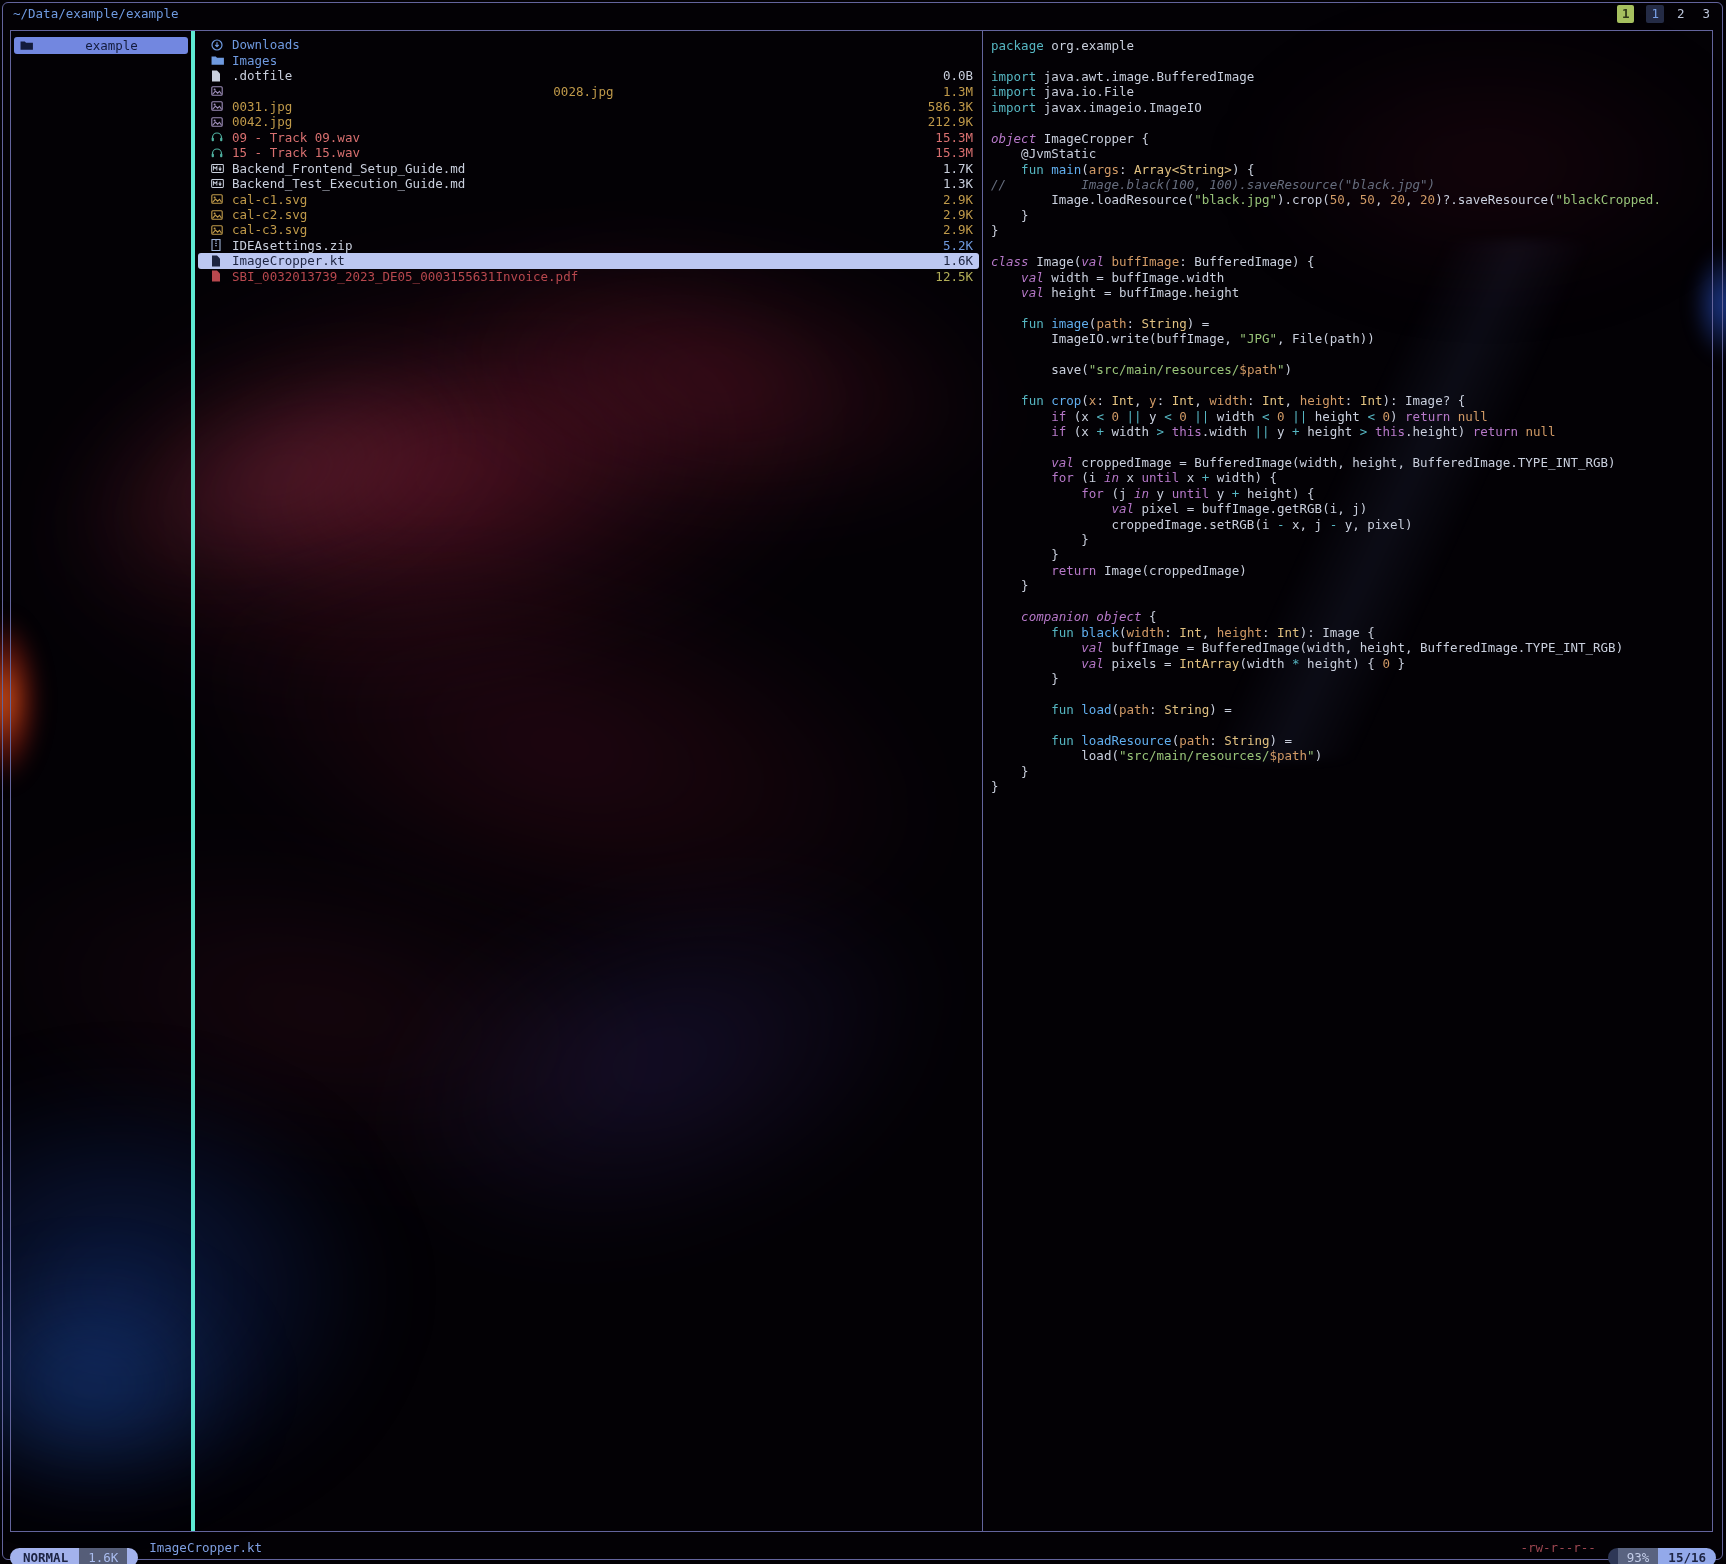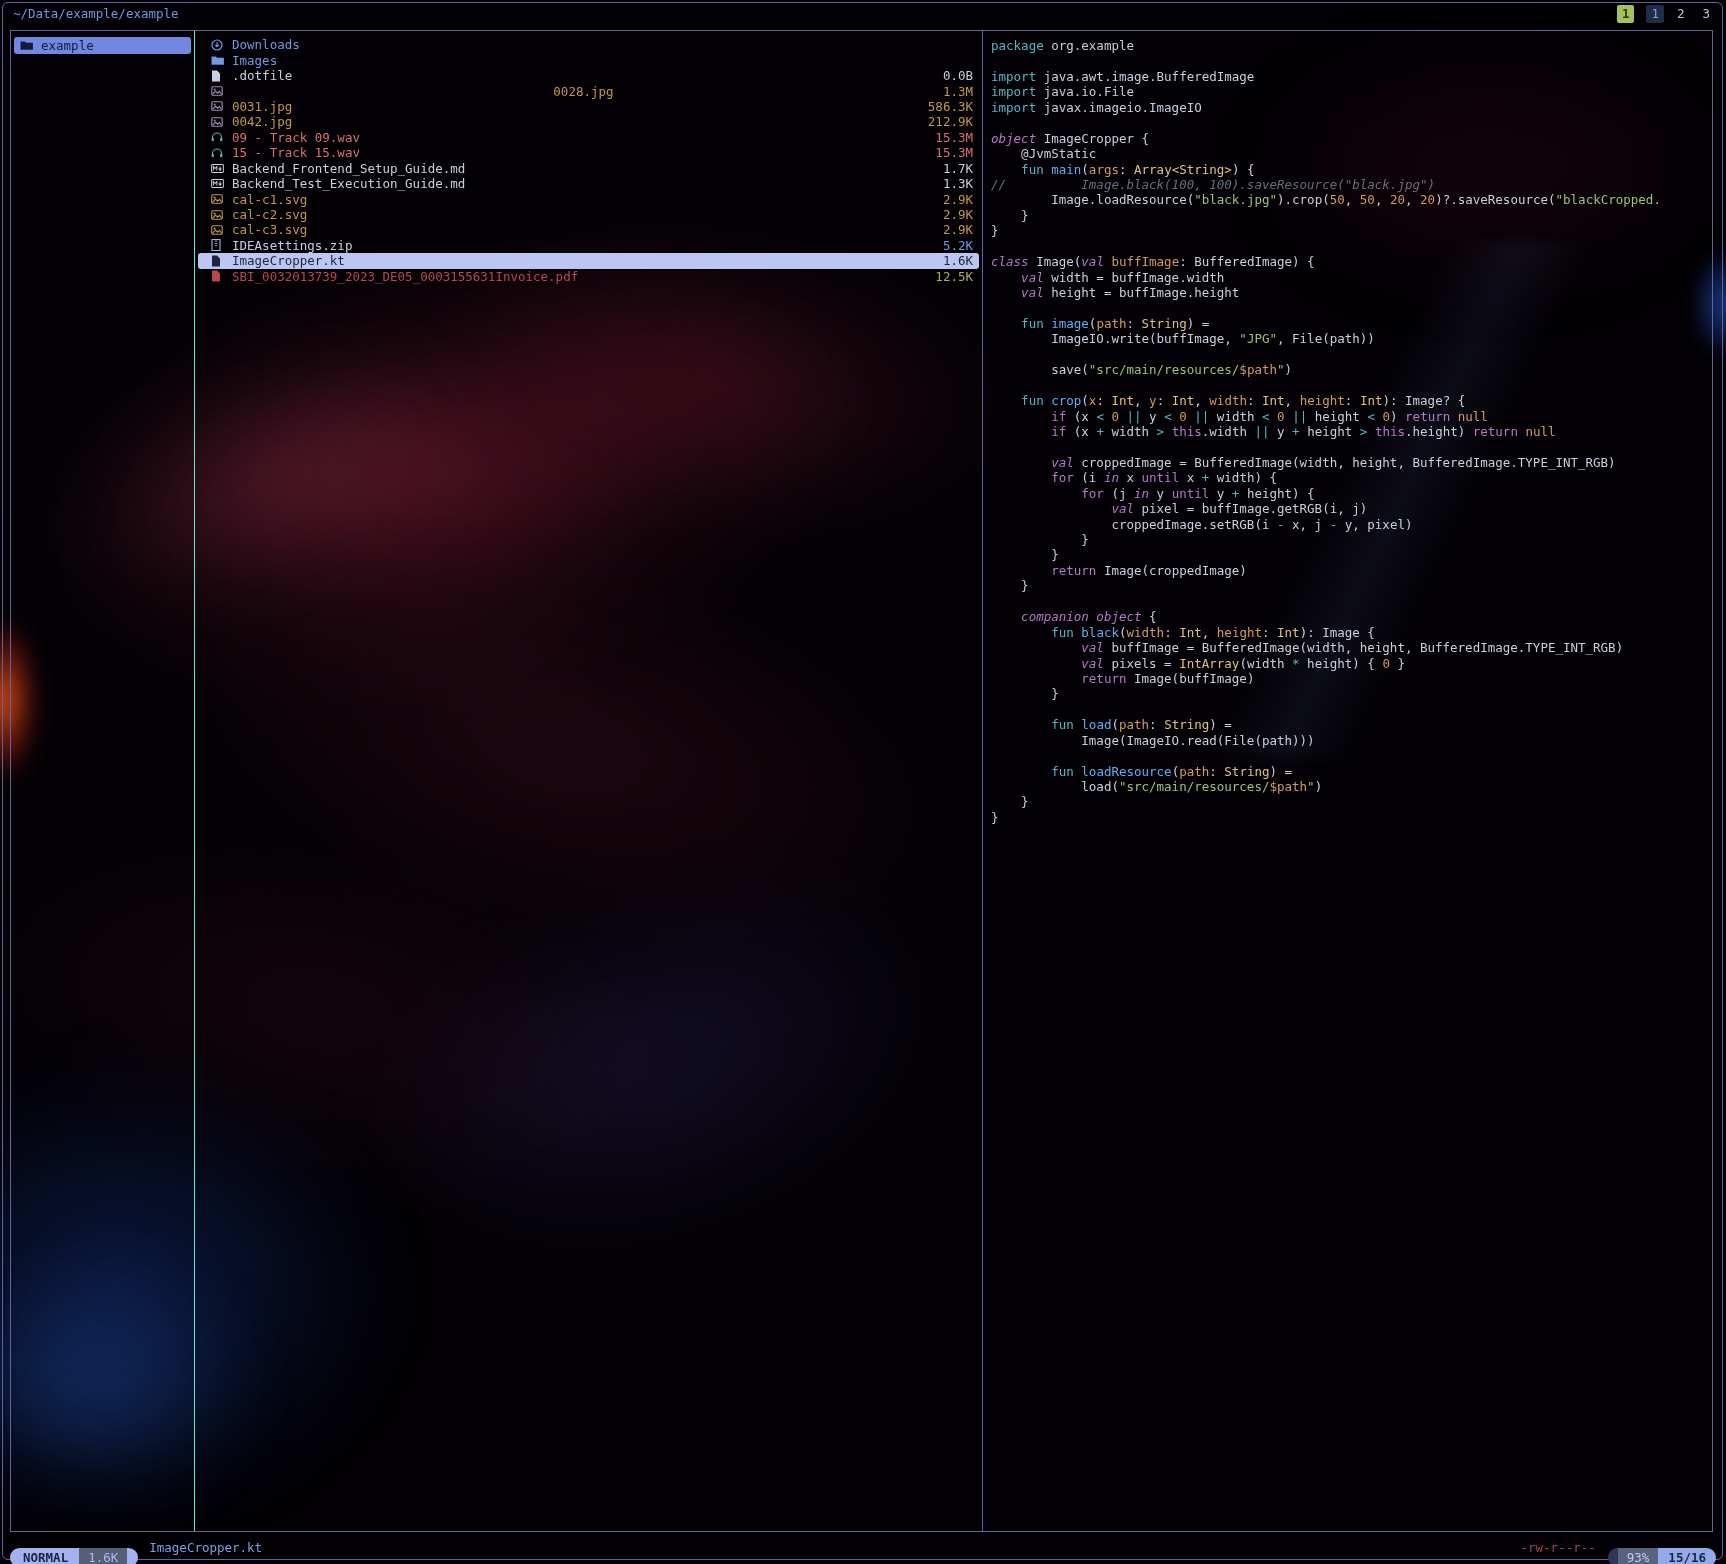--- a/index.html
+++ b/index.html
@@ -27,21 +27,21 @@
   
   .frame{position:absolute;left:2px;top:2px;right:3px;bottom:4px;border:1px solid #63649c;border-radius:6px;z-index:1;}
   .path-bar{position:absolute;top:6px;left:13px;color:#6f9ae0;font-size:12.5px;z-index:2;white-space:pre;}
   .tab-bar{position:absolute;top:5px;right:11px;display:flex;gap:8px;height:18px;align-items:center;font-size:12.5px;z-index:2;}
   .task-badge{background:#a6c05f;color:#2e3518;padding:0 5px;height:18px;line-height:18px;border-radius:2px;font-weight:bold;margin-right:4px;}
   .tab{color:#bcc5da;padding:0 5px;height:18px;line-height:18px;border-radius:2px;cursor:default;}
   .tab.active{background:#242b45;color:#79a0e8;}
 
   .panes{position:absolute;left:10px;right:13px;top:30px;bottom:32px;border:1px solid #63649c;display:flex;z-index:2;box-sizing:border-box;}
   .pane{box-sizing:border-box;overflow:hidden;}
-  .parent-pane{flex:0 0 184px;border-right:1px solid #5eead4;padding-top:6px;}
+  .parent-pane{flex:0 0 184px;border-right:4px solid #5eead4;padding-top:6px;text-align:center;}
   .files-pane{flex:0 0 788px;border-right:1px solid #63649c;padding-top:6px;}
   .preview-pane{flex:1;padding:7px 0 0 8px;font-size:12.5px;}
 
   .row,.prow{height:15.45px;display:flex;align-items:center;padding:0 9px 0 16px;font-size:12.5px;}
   .prow{height:17px;padding:0 6px 0 9px;}
   .ficon{width:14px;flex:none;display:inline-flex;align-items:center;margin-right:7px;}
   .ficon svg{display:block;}
   .fname{flex:1;white-space:pre;overflow:hidden;}
   .fsize{flex:none;margin-left:8px;}
   .row.selected{background:#bcc7f1;color:#1d2440;border-radius:3px;margin:0 3px;padding:0 6px 0 13px;}
@@ -316,25 +316,23 @@
       <div class="code-line"><span class="tok-w">                croppedImage.setRGB(i </span><span class="tok-o">-</span><span class="tok-w"> x, j </span><span class="tok-o">-</span><span class="tok-w"> y, pixel)</span></div>
       <div class="code-line"><span class="tok-w">            }</span></div>
       <div class="code-line"><span class="tok-w">        }</span></div>
       <div class="code-line"><span class="tok-w">        </span><span class="tok-m">return</span><span class="tok-w"> Image(croppedImage)</span></div>
       <div class="code-line"><span class="tok-w">    }</span></div>
       <div class="code-line">&nbsp;</div>
       <div class="code-line"><span class="tok-w">    </span><span class="tok-i">companion object</span><span class="tok-w"> {</span></div>
       <div class="code-line"><span class="tok-w">        </span><span class="tok-k">fun</span><span class="tok-w"> </span><span class="tok-f">black</span><span class="tok-w">(</span><span class="tok-p">width</span><span class="tok-w">: </span><span class="tok-t">Int</span><span class="tok-w">, </span><span class="tok-p">height</span><span class="tok-w">: </span><span class="tok-t">Int</span><span class="tok-w">): Image {</span></div>
       <div class="code-line"><span class="tok-w">            </span><span class="tok-i">val</span><span class="tok-w"> buffImage = BufferedImage(width, height, BufferedImage.TYPE_INT_RGB)</span></div>
       <div class="code-line"><span class="tok-w">            </span><span class="tok-i">val</span><span class="tok-w"> pixels = </span><span class="tok-t">IntArray</span><span class="tok-w">(width </span><span class="tok-o">*</span><span class="tok-w"> height) { </span><span class="tok-n">0</span><span class="tok-w"> }</span></div>
-      <div class="code-line"><span class="tok-w">            </span><span class="tok-m">return</span><span class="tok-w"> Image(buffImage)</span></div>
       <div class="code-line"><span class="tok-w">        }</span></div>
       <div class="code-line">&nbsp;</div>
       <div class="code-line"><span class="tok-w">        </span><span class="tok-k">fun</span><span class="tok-w"> </span><span class="tok-f">load</span><span class="tok-w">(</span><span class="tok-p">path</span><span class="tok-w">: </span><span class="tok-t">String</span><span class="tok-w">) =</span></div>
-      <div class="code-line"><span class="tok-w">            Image(ImageIO.read(File(path)))</span></div>
       <div class="code-line">&nbsp;</div>
       <div class="code-line"><span class="tok-w">        </span><span class="tok-k">fun</span><span class="tok-w"> </span><span class="tok-f">loadResource</span><span class="tok-w">(</span><span class="tok-p">path</span><span class="tok-w">: </span><span class="tok-t">String</span><span class="tok-w">) =</span></div>
       <div class="code-line"><span class="tok-w">            load(</span><span class="tok-s">"src/main/resources/</span><span class="tok-n">$path</span><span class="tok-s">"</span><span class="tok-w">)</span></div>
       <div class="code-line"><span class="tok-w">    }</span></div>
       <div class="code-line"><span class="tok-w">}</span></div>
     </div>
 </div>
 
 <div class="status-bar">
   <span class="pill">

